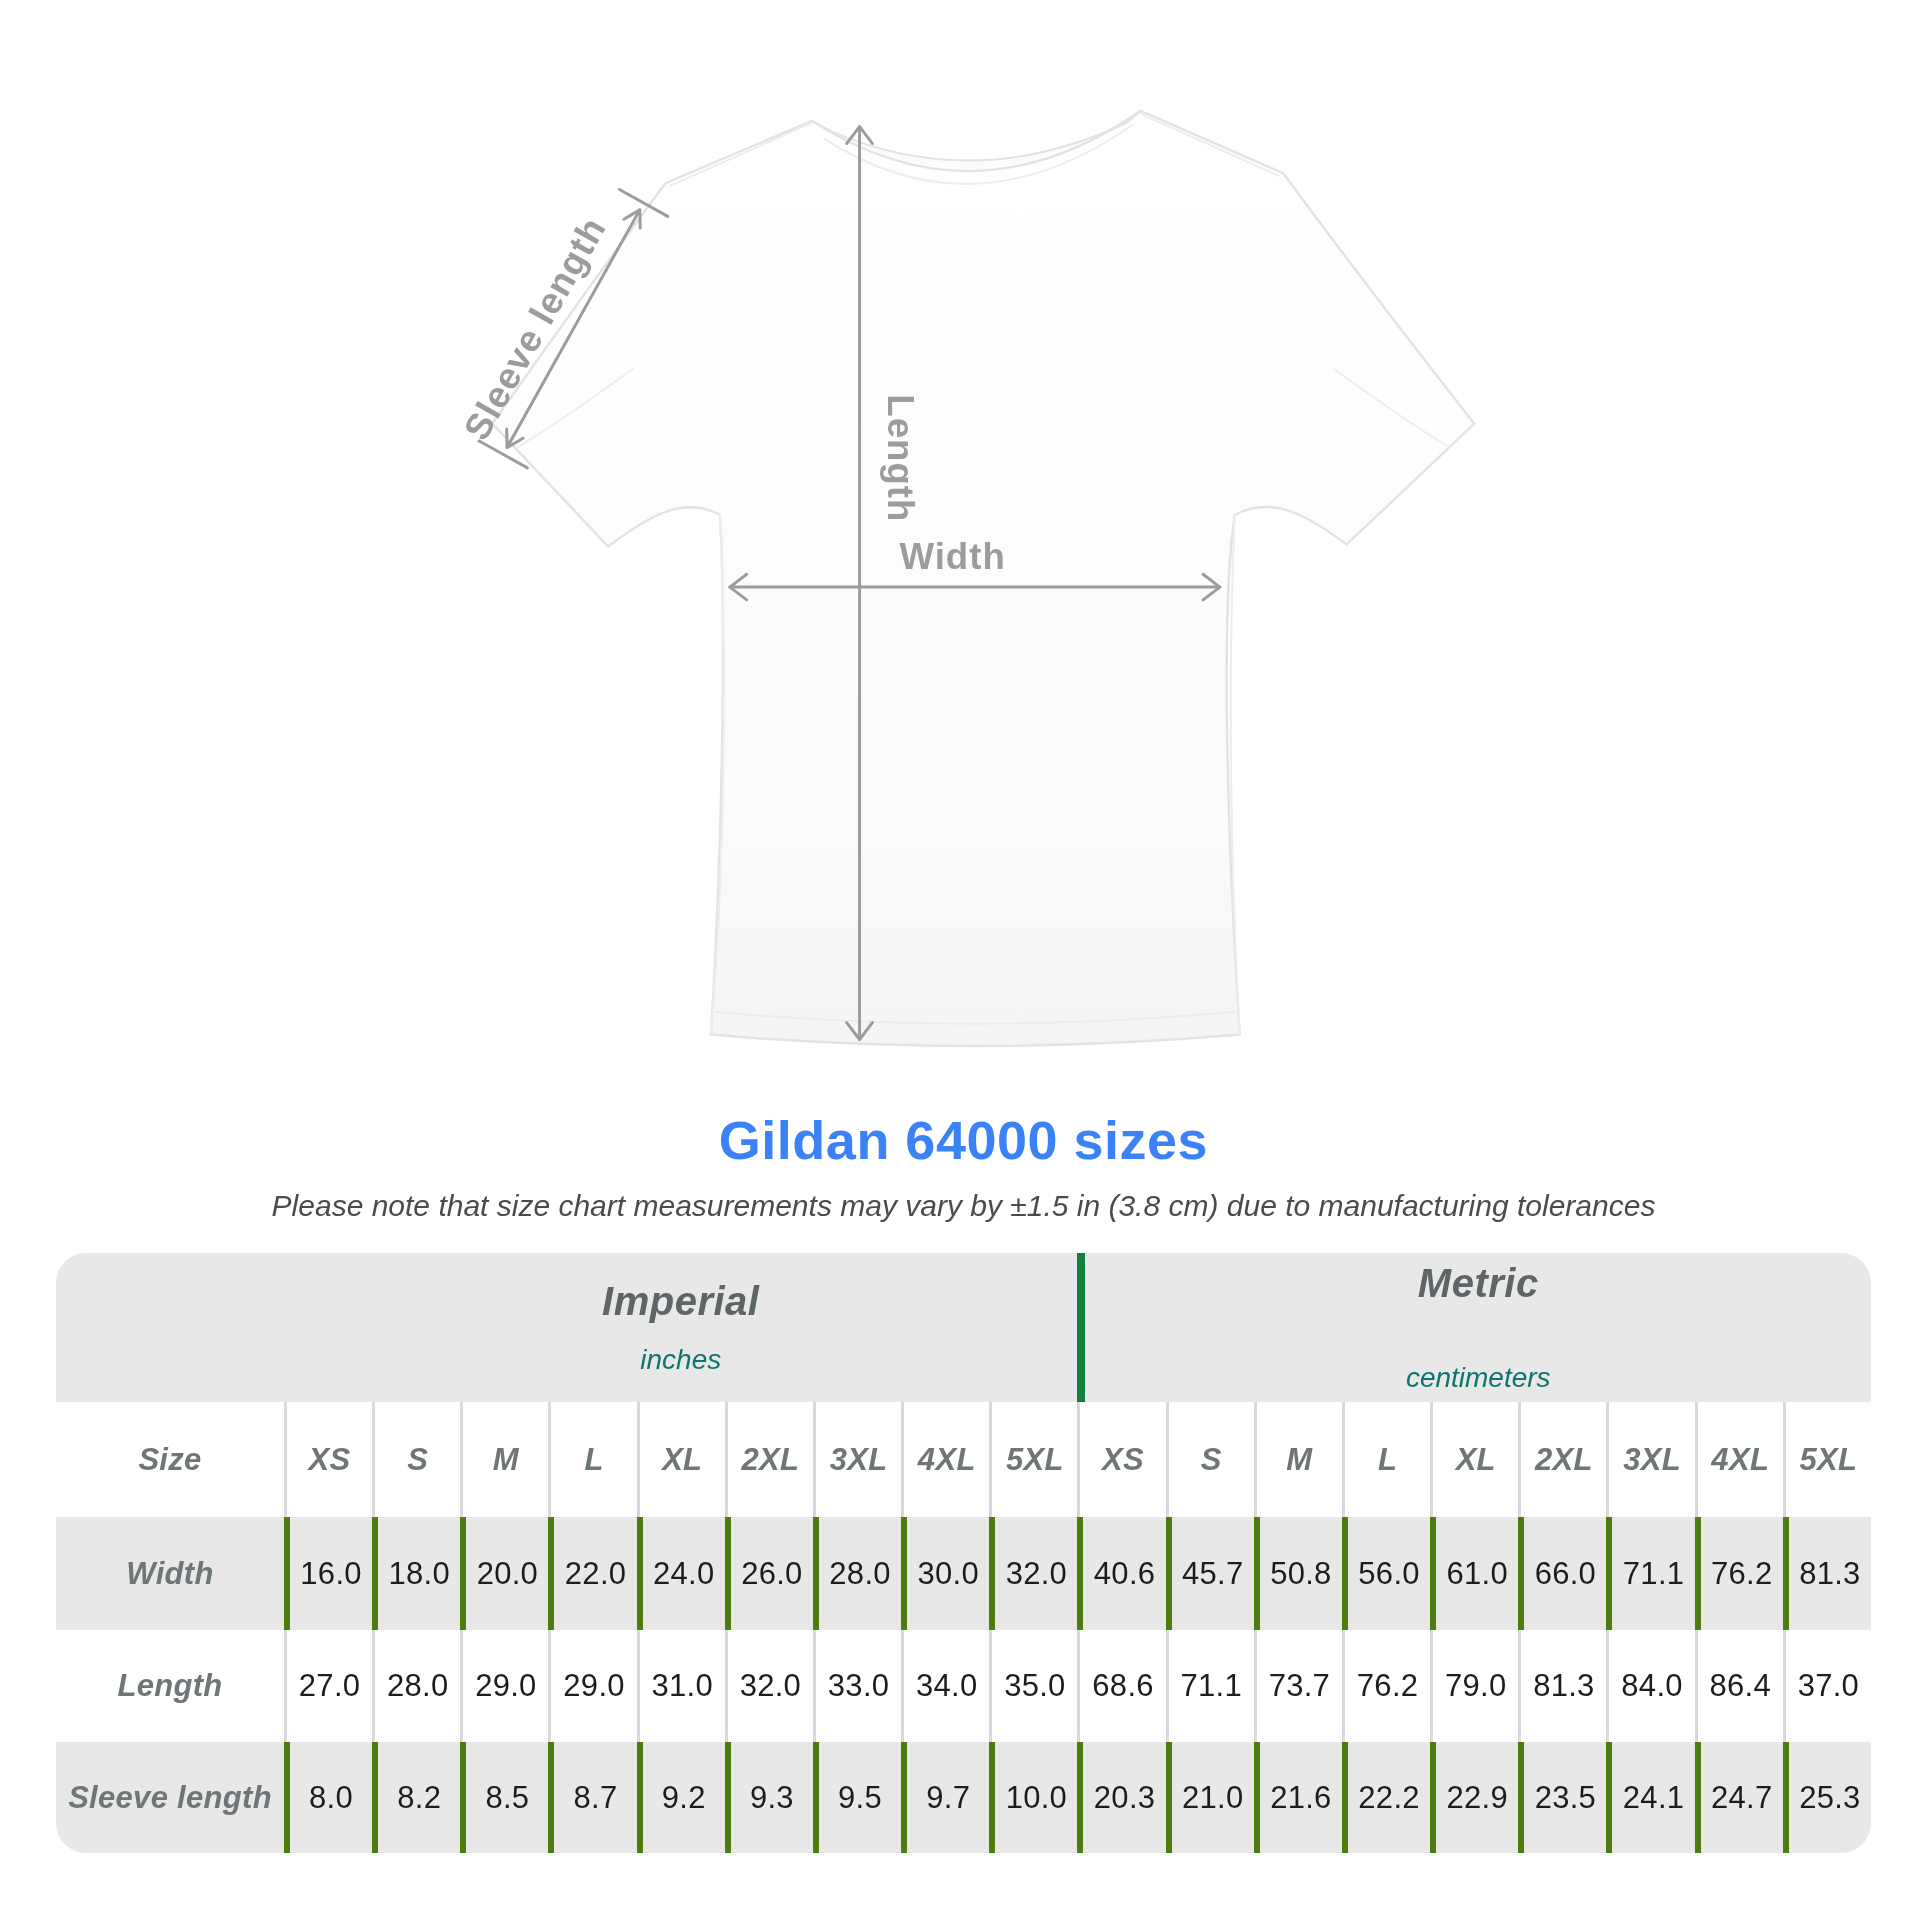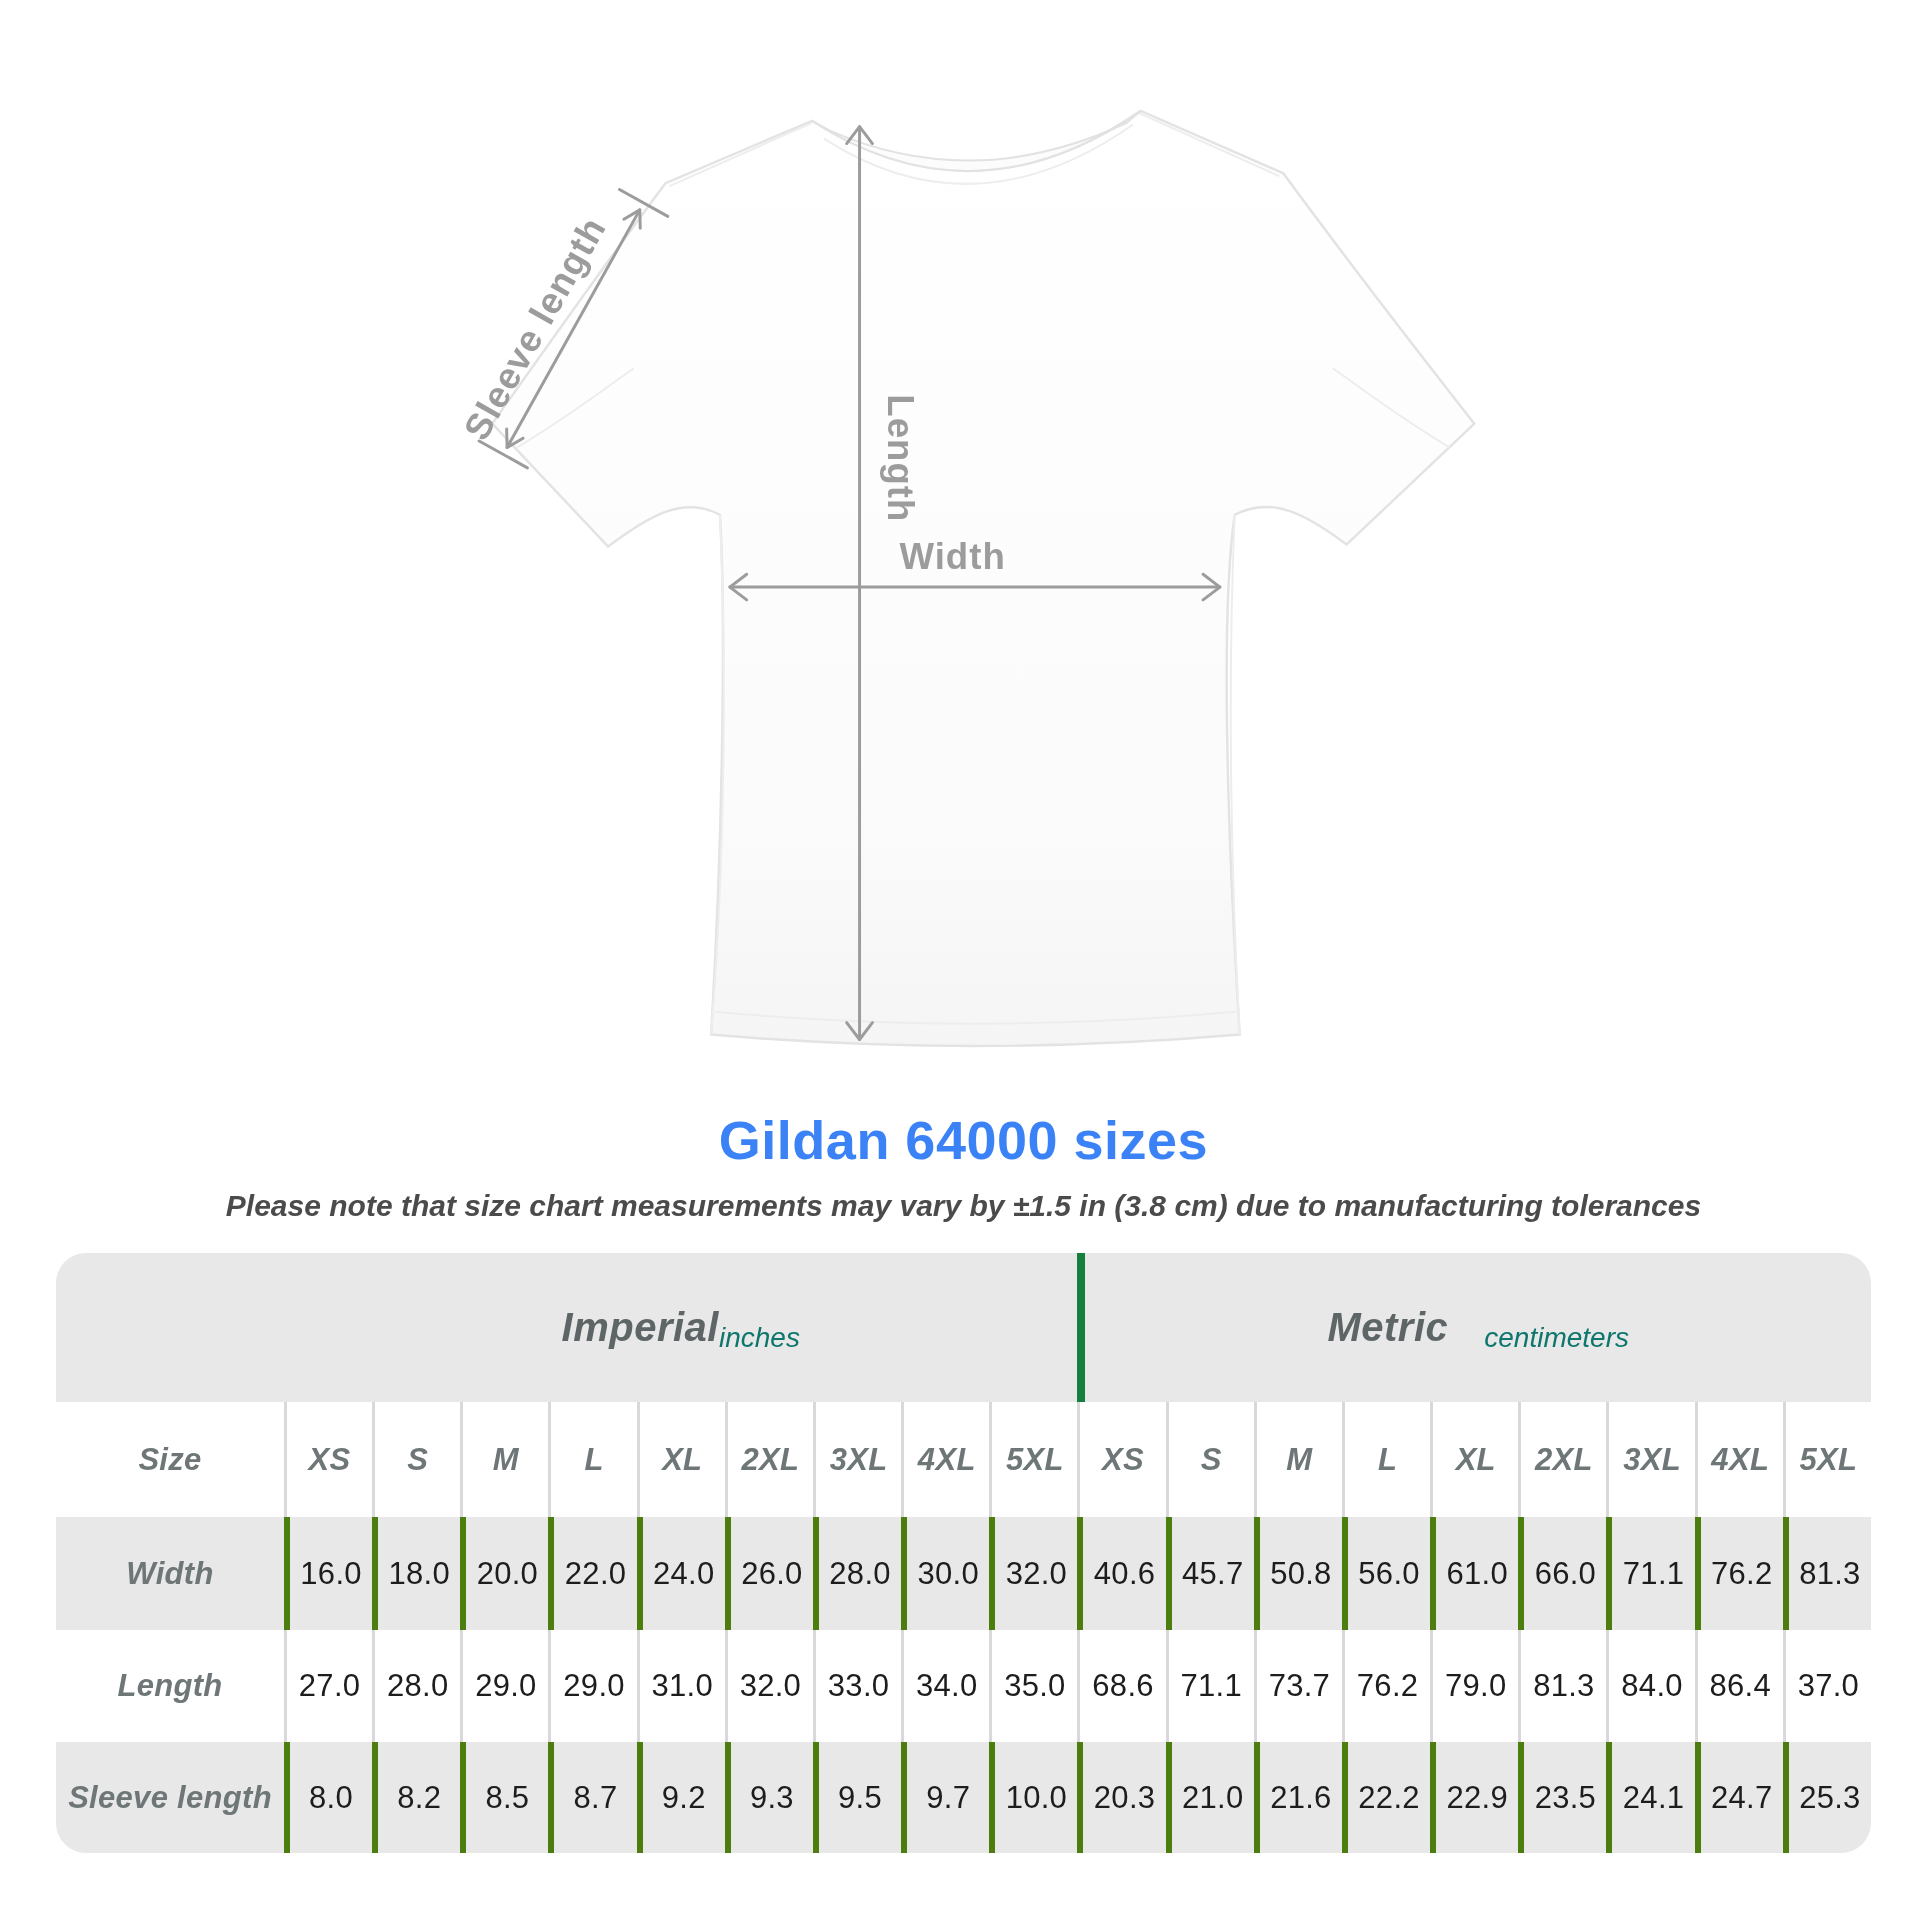--- a/index.html
+++ b/index.html
@@ -4,26 +4,26 @@
 <style>
   html,body{margin:0;padding:0;background:#fff;}
   body{width:1927px;height:1927px;font-family:"Liberation Sans","DejaVu Sans",sans-serif;overflow:hidden;}
   .page{width:1927px;height:1927px;position:relative;background:#fff;}
 
   
   .diagram{display:block;width:1927px;height:1089px;}
 
   
   .title{margin-top:20px;text-align:center;font-size:54px;font-weight:bold;color:#3b82f6;letter-spacing:0.5px;}
-  .note{margin-top:18px;text-align:center;font-size:30px;font-style:italic;color:#4b4b4b;font-weight:bold;}
+  .note{margin-top:18px;text-align:center;font-size:30px;font-style:italic;color:#4b4b4b;}
 
   
   .tablewrap{margin:30px 56px 0 56px;border-radius:30px;overflow:hidden;}
   .sizetable{display:grid;grid-template-columns:228px repeat(18,1fr);grid-template-rows:149px 115px 113px 112px 111px;}
-  .band{background:#e8e8e8;display:flex;align-items:center;justify-content:center;}
+  .band{background:#e8e8e8;display:flex;flex-direction:column;align-items:center;justify-content:center;}
   .bandL{grid-column:1/11;padding-left:228px;}
   .bandR{grid-column:11/20;border-left:8px solid #15803d;gap:36px;}
   .band-title{font-size:40px;font-weight:bold;font-style:italic;color:#5d6566;letter-spacing:0.5px;}
   .band-unit{font-size:28px;font-style:italic;color:#0f766e;margin-top:20px;}
   .c{display:flex;align-items:center;justify-content:center;}
   .rw{background:#fff;}
   .rg{background:#e8e8e8;}
   .rw.b{border-left:3px solid #d9d9d9;}
   .rg.b{border-left:6px solid #4d7c0f;}
   .lab{font-size:31px;font-weight:bold;color:#6e7677;letter-spacing:0.3px;font-style:italic;}

